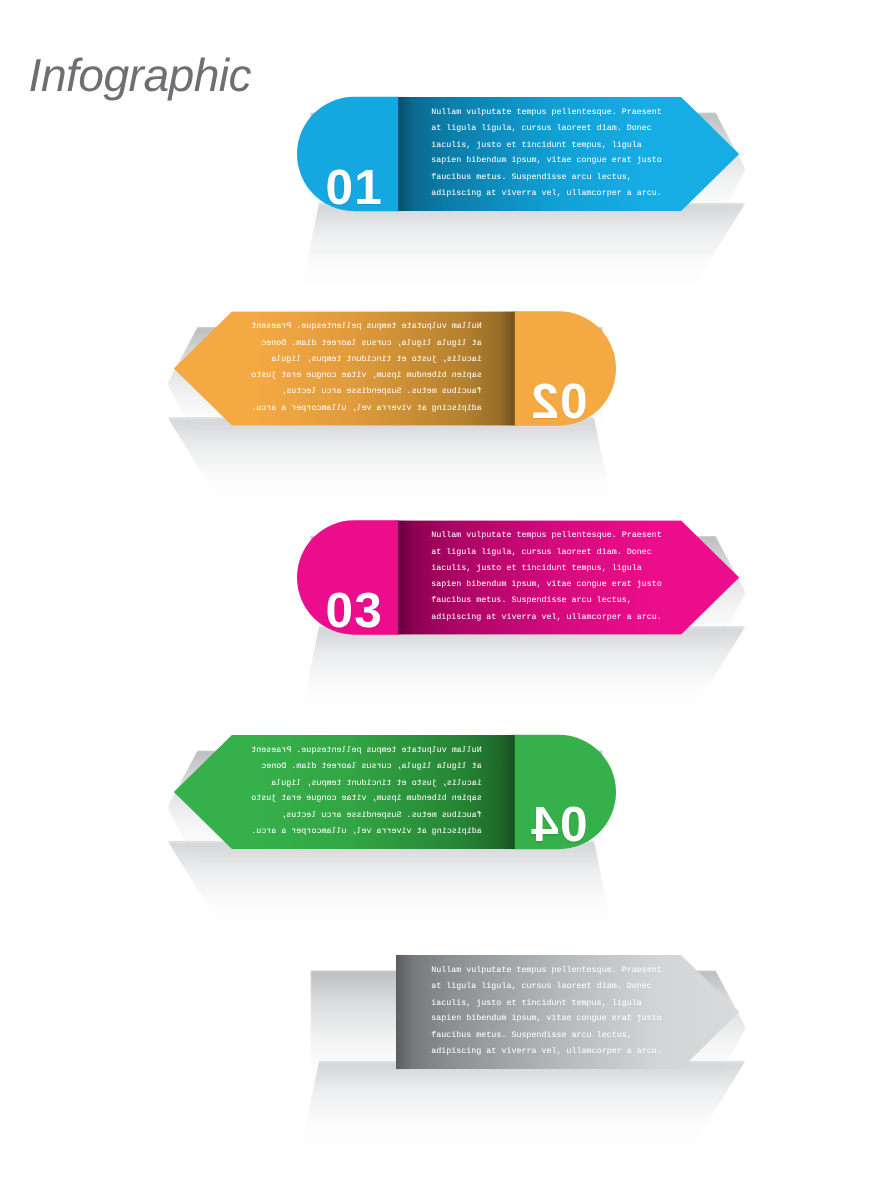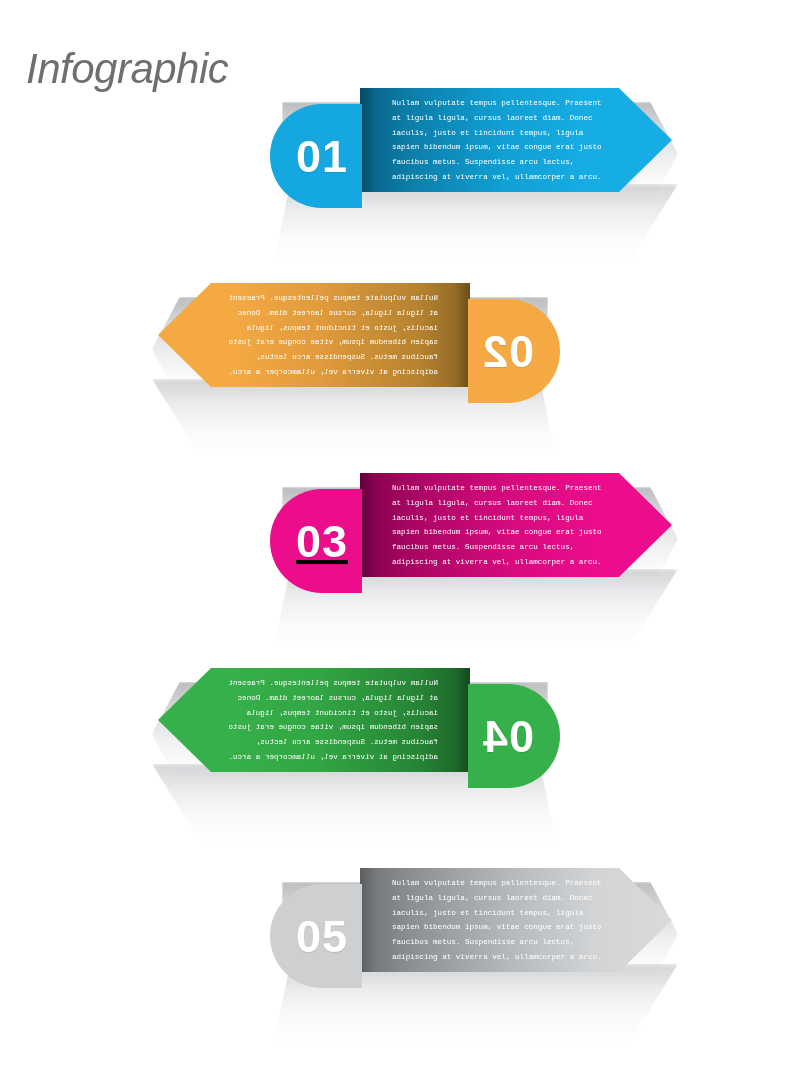--- a/index.html
+++ b/index.html
@@ -75,25 +75,25 @@
   .fold{
     position:absolute;
     left:90px; top:0;
     width:16px; height:104px;
     background:linear-gradient(90deg, rgba(0,0,0,.22), rgba(0,0,0,0));
     pointer-events:none;
   }
   
   .cap{
     position:absolute;
-    left:0; top:16px;
+    left:0; top:0;
     width:92px; height:104px;
     border-radius:52px 0 0 52px;
     display:flex;
-    align-items:center;
+    align-items:flex-end;
     justify-content:center;
   }
   .num{
     color:#ffffff;
     font-size:45px;
     font-weight:bold;
     letter-spacing:1px;
     line-height:1;
     margin-left:12px;
     text-shadow:0 1px 1px rgba(0,0,0,.10);
@@ -113,21 +113,21 @@
   }
   .banner.flip .copy{  }
 
   
   .c-blue   .cap{ background:#14A7E0; }
   .c-blue   .body-panel{ background:linear-gradient(90deg,#0A5E80 0%,#0C7BA6 14%,#10A0D4 46%,#16ACE4 72%,#16ACE4 100%); }
 
   .c-orange .cap{ background:#F4A943; }
   .c-orange .body-panel{ background:linear-gradient(90deg,#8A6326 0%,#B5822F 16%,#E09B3C 48%,#F4A943 76%,#F4A943 100%); }
 
-  .c-pink   .cap{ background:#EC0D8C;text-decoration:underline; }
+  .c-pink   .cap{ background:#EC0D8C; }
   .c-pink   .body-panel{ background:linear-gradient(90deg,#7E0049 0%,#A80563 16%,#D60A7E 48%,#EC0D8C 76%,#EC0D8C 100%); }
 
   .c-green  .cap{ background:#36B04A; }
   .c-green  .body-panel{ background:linear-gradient(90deg,#1B5E26 0%,#268435 16%,#32A544 48%,#36B04A 76%,#36B04A 100%); }
 
   .c-gray   .cap{ background:#CDCFD1; }
   .c-gray   .body-panel{ background:linear-gradient(90deg,#6E7174 0%,#8C8F92 16%,#B6B9BB 48%,#D2D4D6 76%,#D8DADB 100%); }
   .c-gray   .fold{ background:linear-gradient(90deg, rgba(0,0,0,.18), rgba(0,0,0,0)); }
 </style>
 </head>
@@ -186,18 +186,15 @@
     <div class="copy">Nullam vulputate tempus pellentesque. Praesent at ligula ligula, cursus laoreet diam. Donec iaculis, justo et tincidunt tempus, ligula sapien bibendum ipsum, vitae congue erat justo faucibus metus. Suspendisse arcu lectus, adipiscing at viverra vel, ullamcorper a arcu.</div>
   </div>
 </div>
 
 <div class="banner c-gray" style="left:270px; top:868px;">
   <div class="shadow"></div>
   <div class="shadow tail"></div>
   <div class="bar">
     <div class="body-panel"></div>
     <div class="fold"></div>
-    <div class="cap">
-      <span class="num">05</span>
-    </div>
     <div class="copy">Nullam vulputate tempus pellentesque. Praesent at ligula ligula, cursus laoreet diam. Donec iaculis, justo et tincidunt tempus, ligula sapien bibendum ipsum, vitae congue erat justo faucibus metus. Suspendisse arcu lectus, adipiscing at viverra vel, ullamcorper a arcu.</div>
   </div>
 </div>
 
 </body></html>

